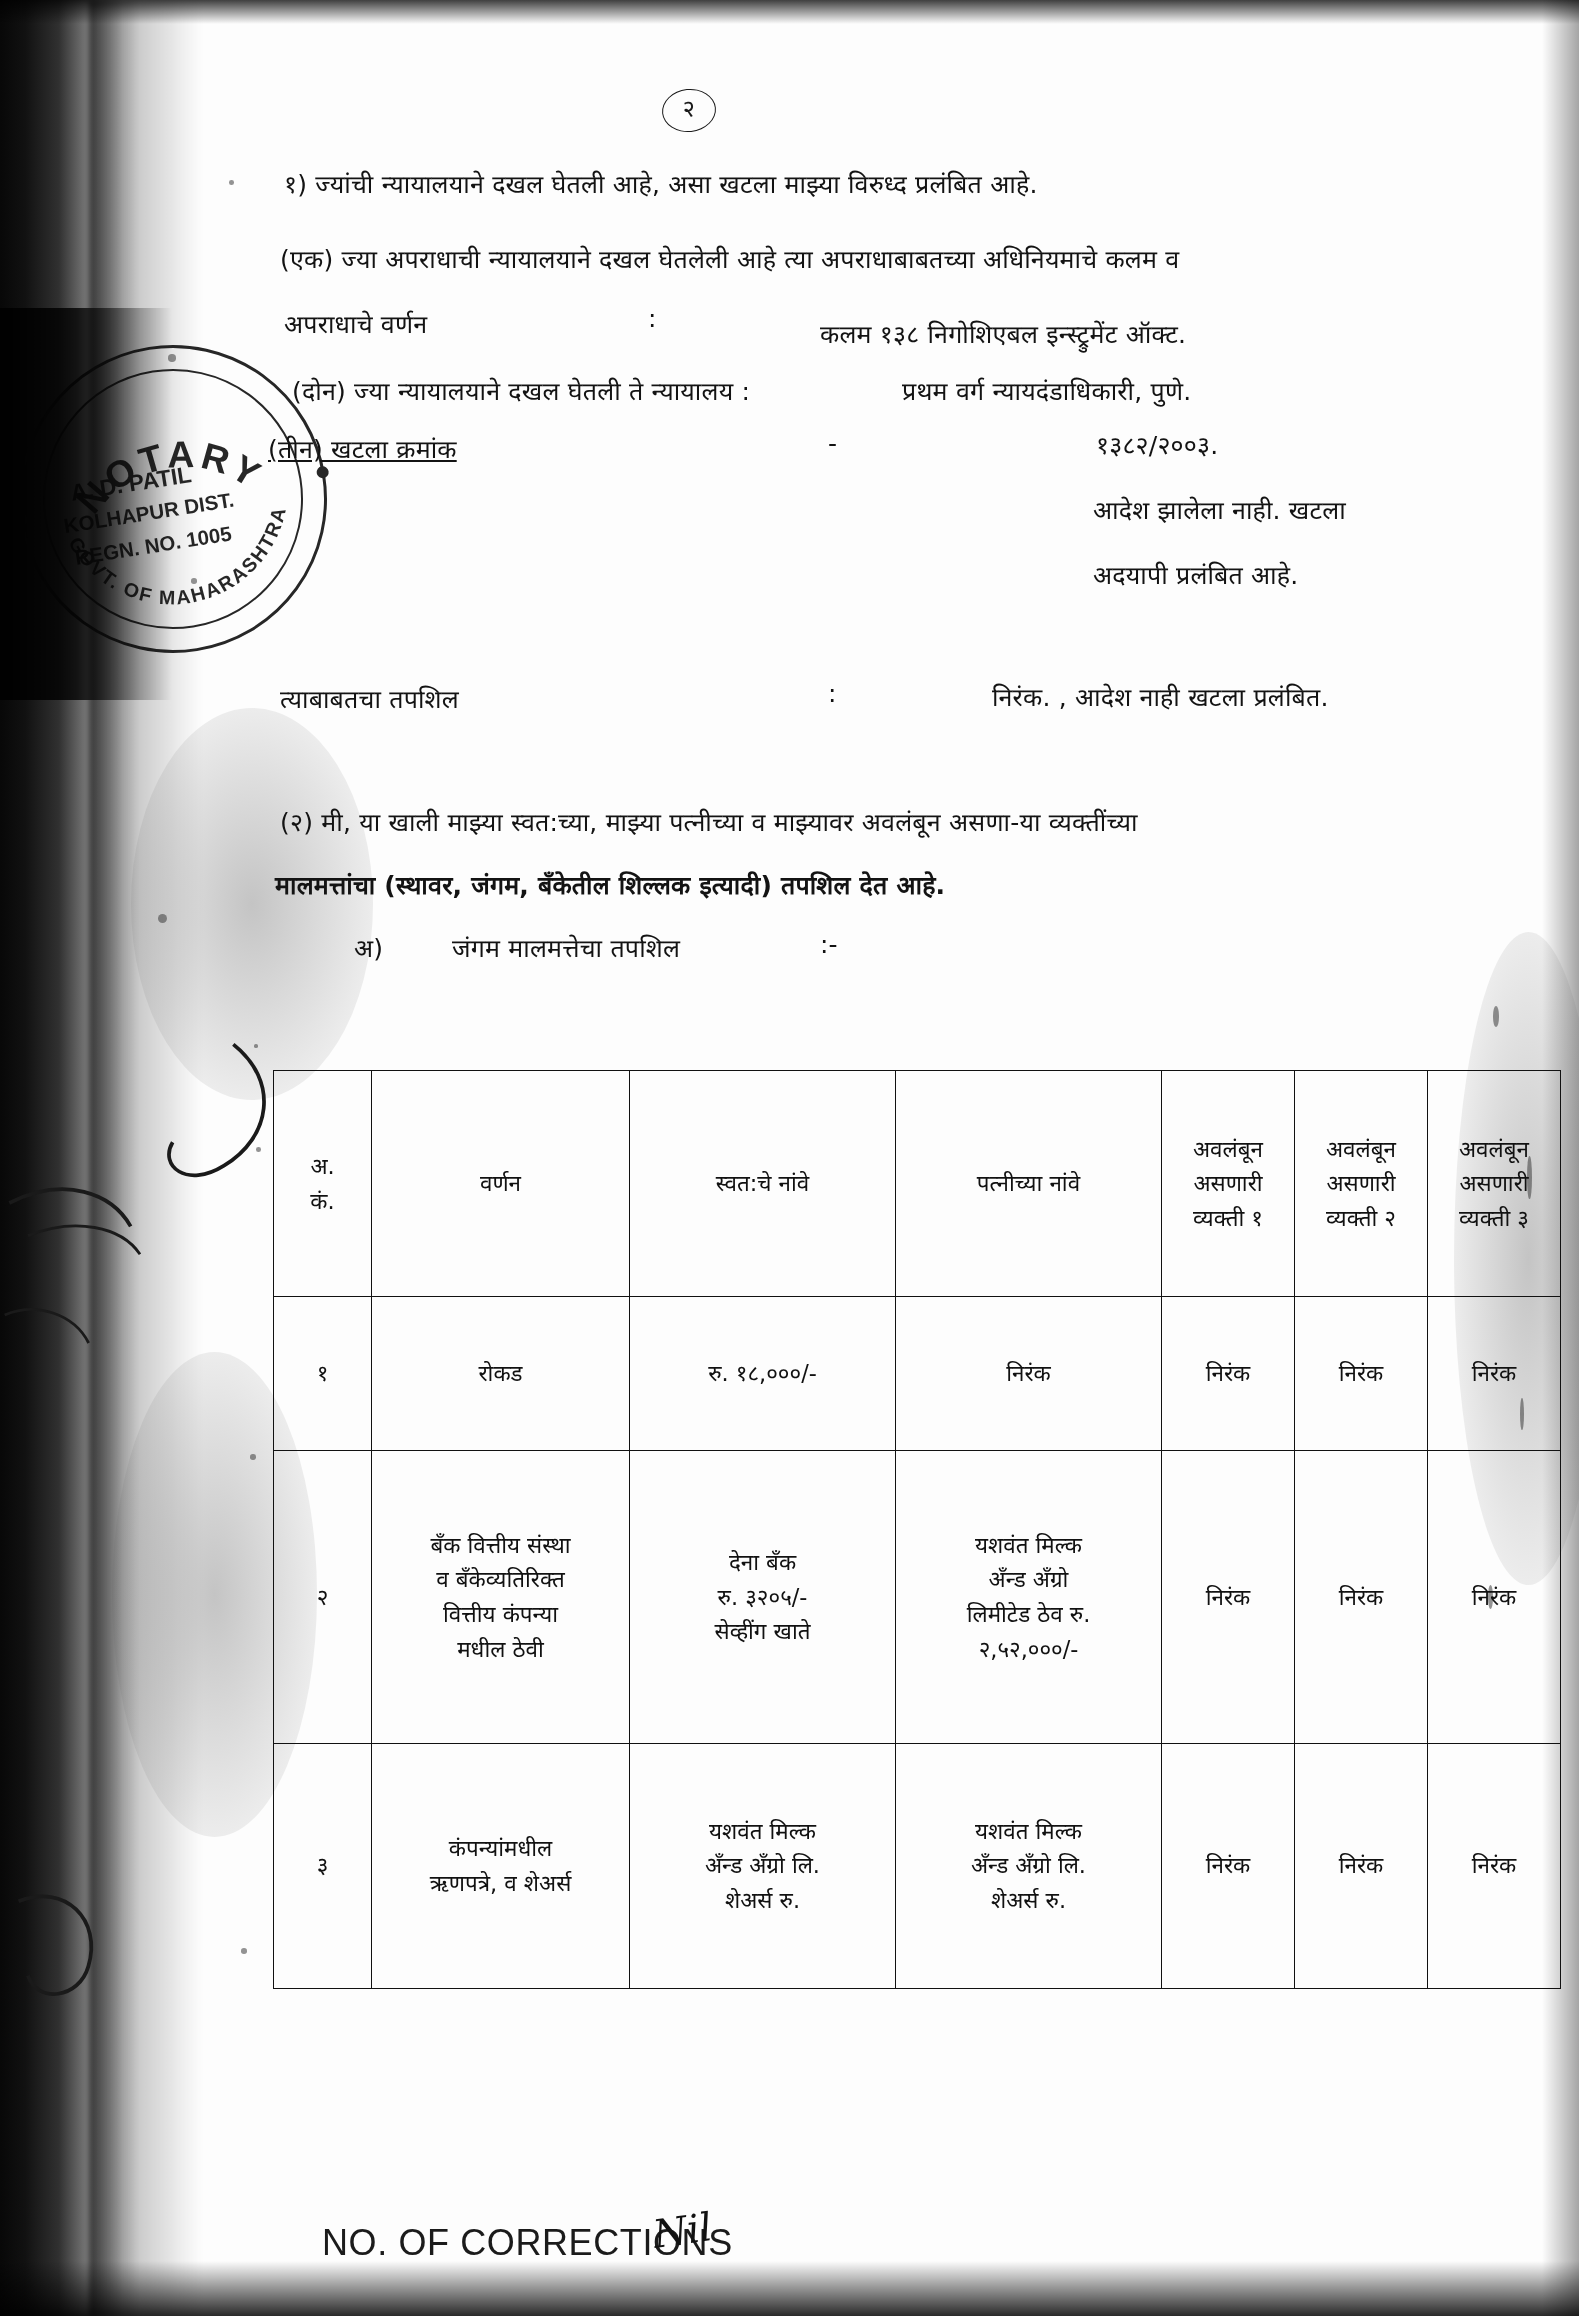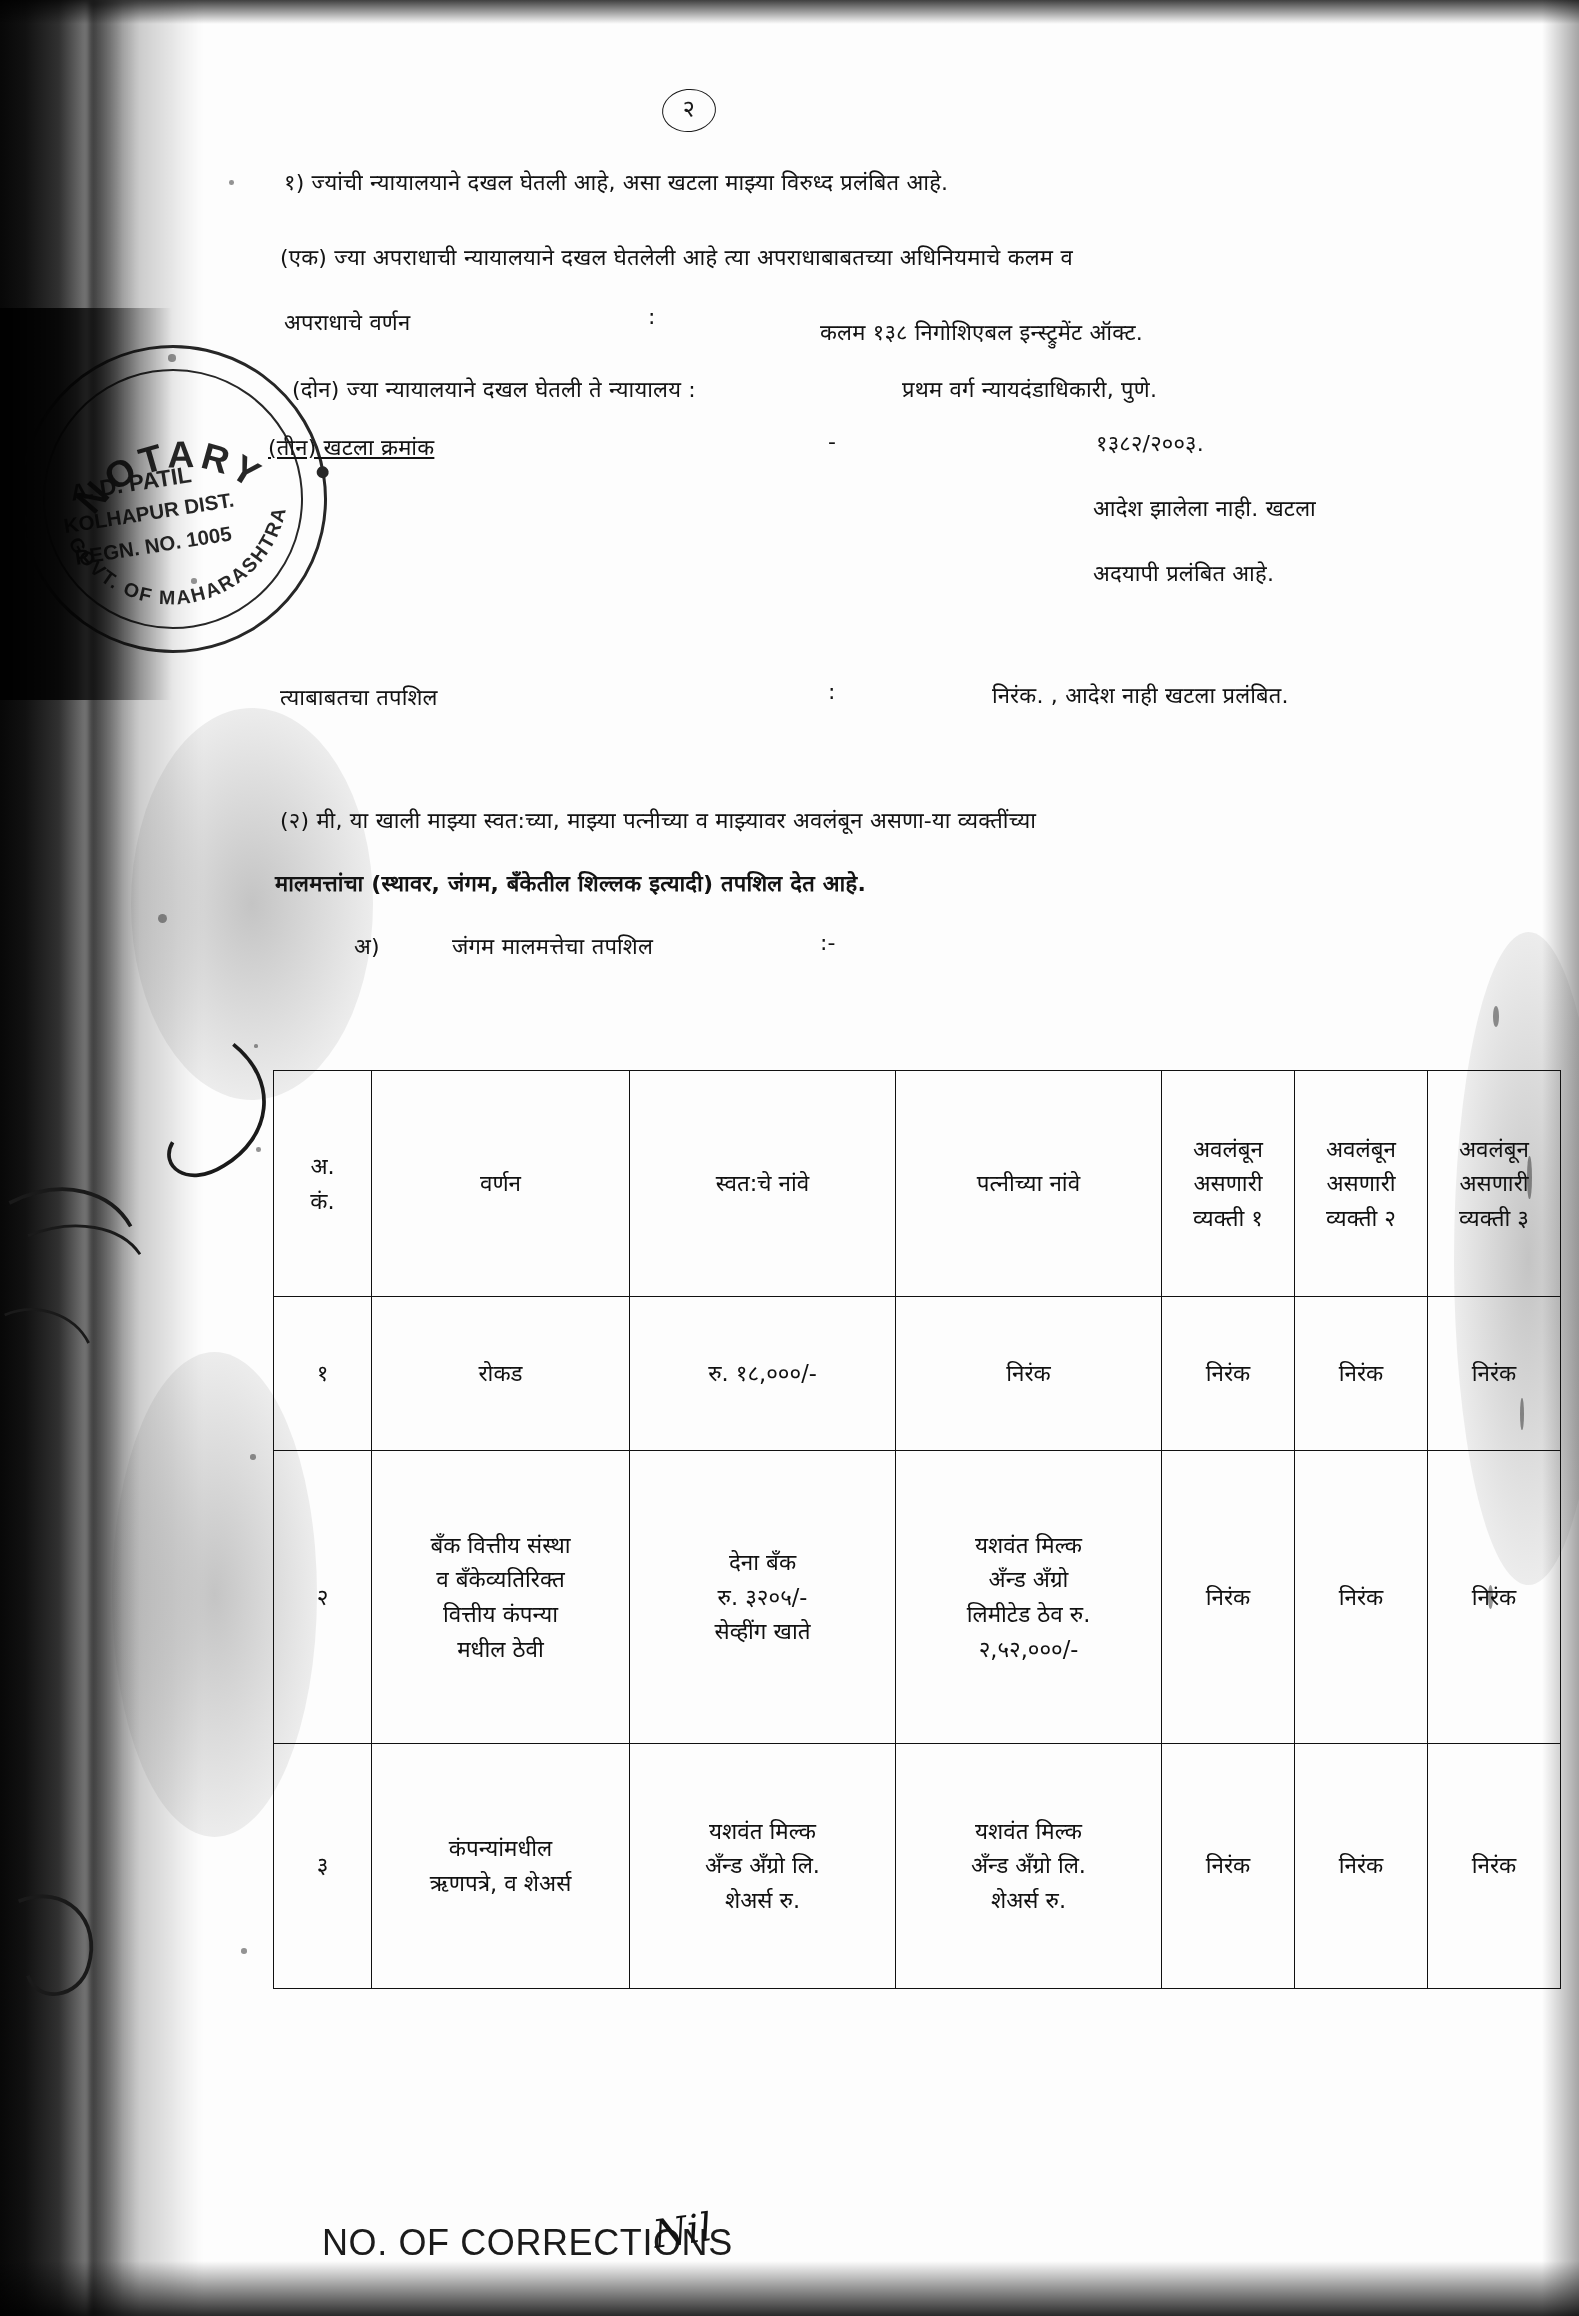--- a/index.html
+++ b/index.html
@@ -70,21 +70,21 @@
     position: absolute;
     left: 0; top: 0;
     width: 1579px; height: 2317px;
   }
   .devanagari {
     font-family: "DejaVu Sans", sans-serif;
     color: #111;
   }
   .line {
     position: absolute;
-    font-size: 22px;
+    font-size: 25px;
     letter-spacing: 0.2px;
     color: #131313;
     white-space: nowrap;
   }
 
   
   #page-number {
     position: absolute;
     left: 662px; top: 89px;
     width: 52px; height: 41px;

